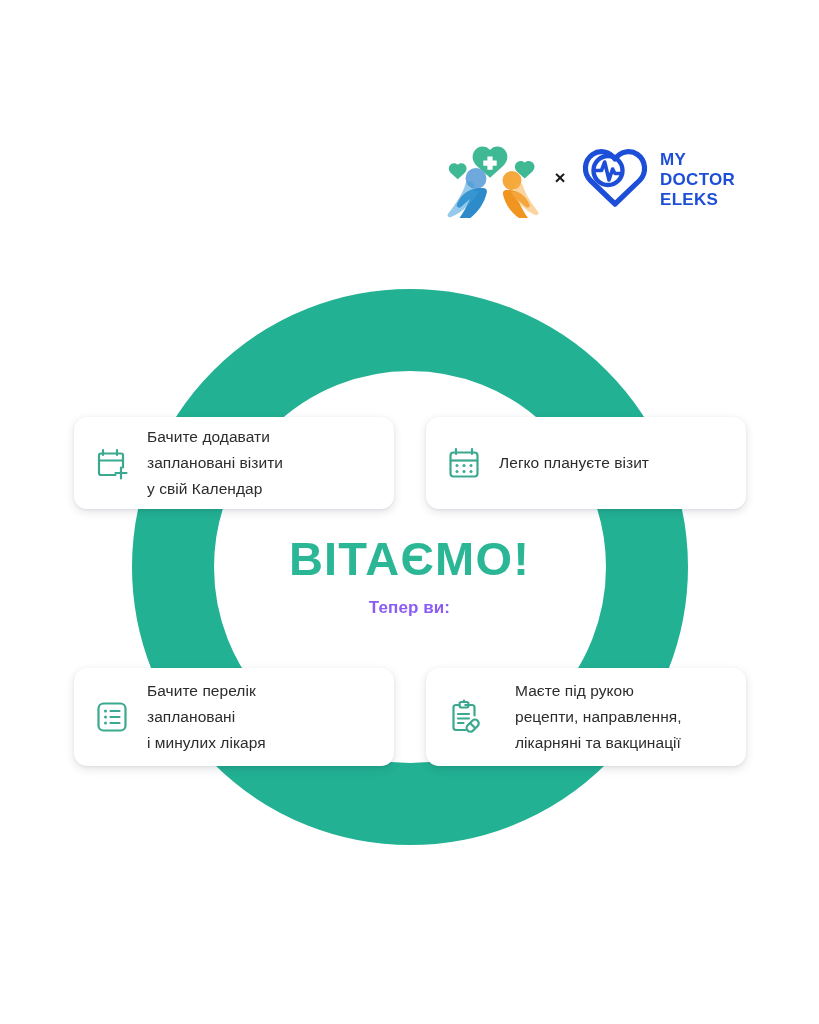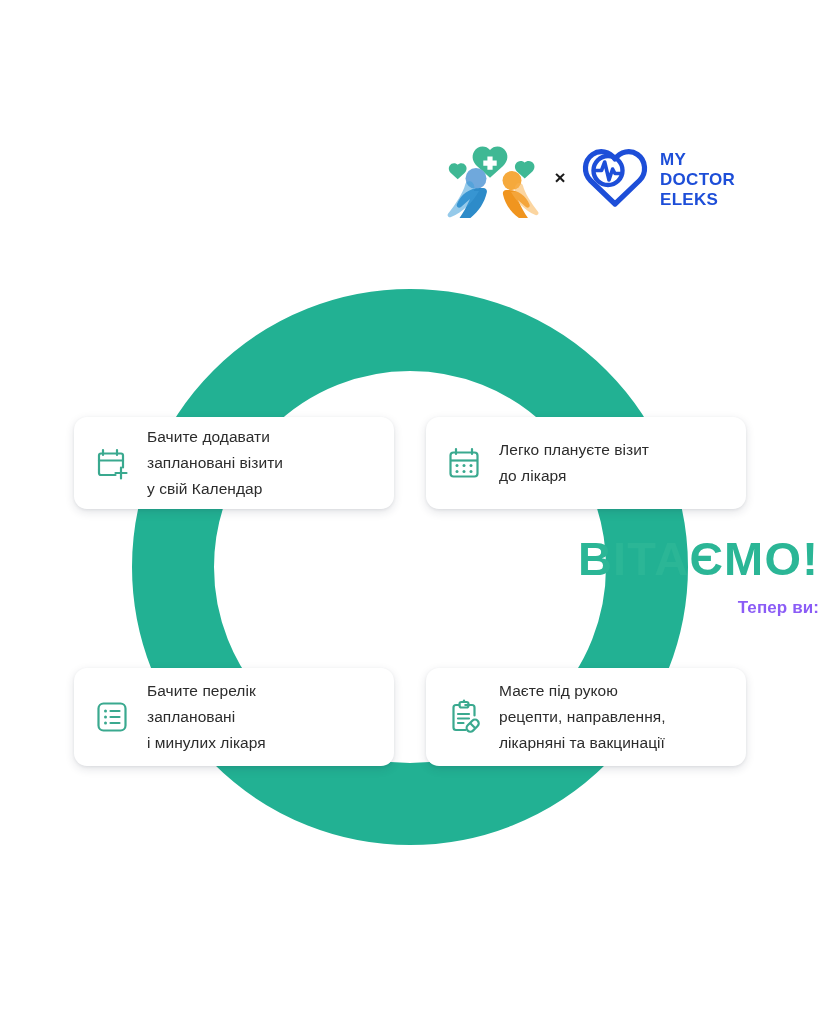--- a/index.html
+++ b/index.html
@@ -63,21 +63,21 @@
     width: 556px;
     height: 556px;
   }
 
   
   .center-block {
     position: absolute;
     left: 0;
     top: 535px;
     width: 819px;
-    text-align: right;
+    text-align: center;
     pointer-events: none;
   }
   .headline {
     font-size: 47px;
     font-weight: 700;
     letter-spacing: 1.2px;
     line-height: 1;
     margin: 0;
   }
   .subline {
@@ -93,21 +93,21 @@
     background: #ffffff;
     border-radius: 13px;
     box-shadow: 0 3px 10px rgba(30, 40, 60, 0.13), 0 1px 3px rgba(30,40,60,0.07);
     display: flex;
     align-items: center;
     box-sizing: border-box;
   }
   .card-tl { left: 74px;  top: 417px; width: 320px; height: 92px; padding: 0 12px 0 16px; }
   .card-tr { left: 426px; top: 417px; width: 320px; height: 92px; padding: 0 12px 0 16px; }
   .card-bl { left: 74px;  top: 668px; width: 320px; height: 98px; padding: 0 12px 0 16px; }
-  .card-br { left: 426px; top: 668px; width: 320px; height: 98px; padding: 0 12px 0 16px; }
+  .card-br { left: 426px; top: 668px; width: 320px; height: 98px; padding: 0 12px 0 16px; gap: 16px; }
 
   .card-icon {
     flex: 0 0 auto;
     width: 44px;
     height: 44px;
     display: flex;
     align-items: center;
     justify-content: center;
     margin-right: 13px;
   }
@@ -204,21 +204,20 @@
             <circle cx="20" cy="22.5" r="1.5"></circle>
             <circle cx="27" cy="22.5" r="1.5"></circle>
           <circle cx="13" cy="28.5" r="1.5"></circle>
             <circle cx="20" cy="28.5" r="1.5"></circle>
             <circle cx="27" cy="28.5" r="1.5"></circle>
         </g>
       </svg>
     </div>
     <div class="card-text">
       <span>Легко плануєте візит</span>
-      <span>до лікаря</span>
     </div>
   </div>
 
   <div class="card card-bl">
     <div class="card-icon">
       <svg viewBox="0 0 40 40" width="40" height="40" aria-hidden="true">
         <rect x="6.5" y="6.5" width="27" height="27" rx="5" stroke="#3aa98f" stroke-width="2.2" fill="none"></rect>
         <g fill="#3aa98f">
           <circle cx="13.5" cy="14" r="1.5"></circle>
           <circle cx="13.5" cy="20" r="1.5"></circle>

